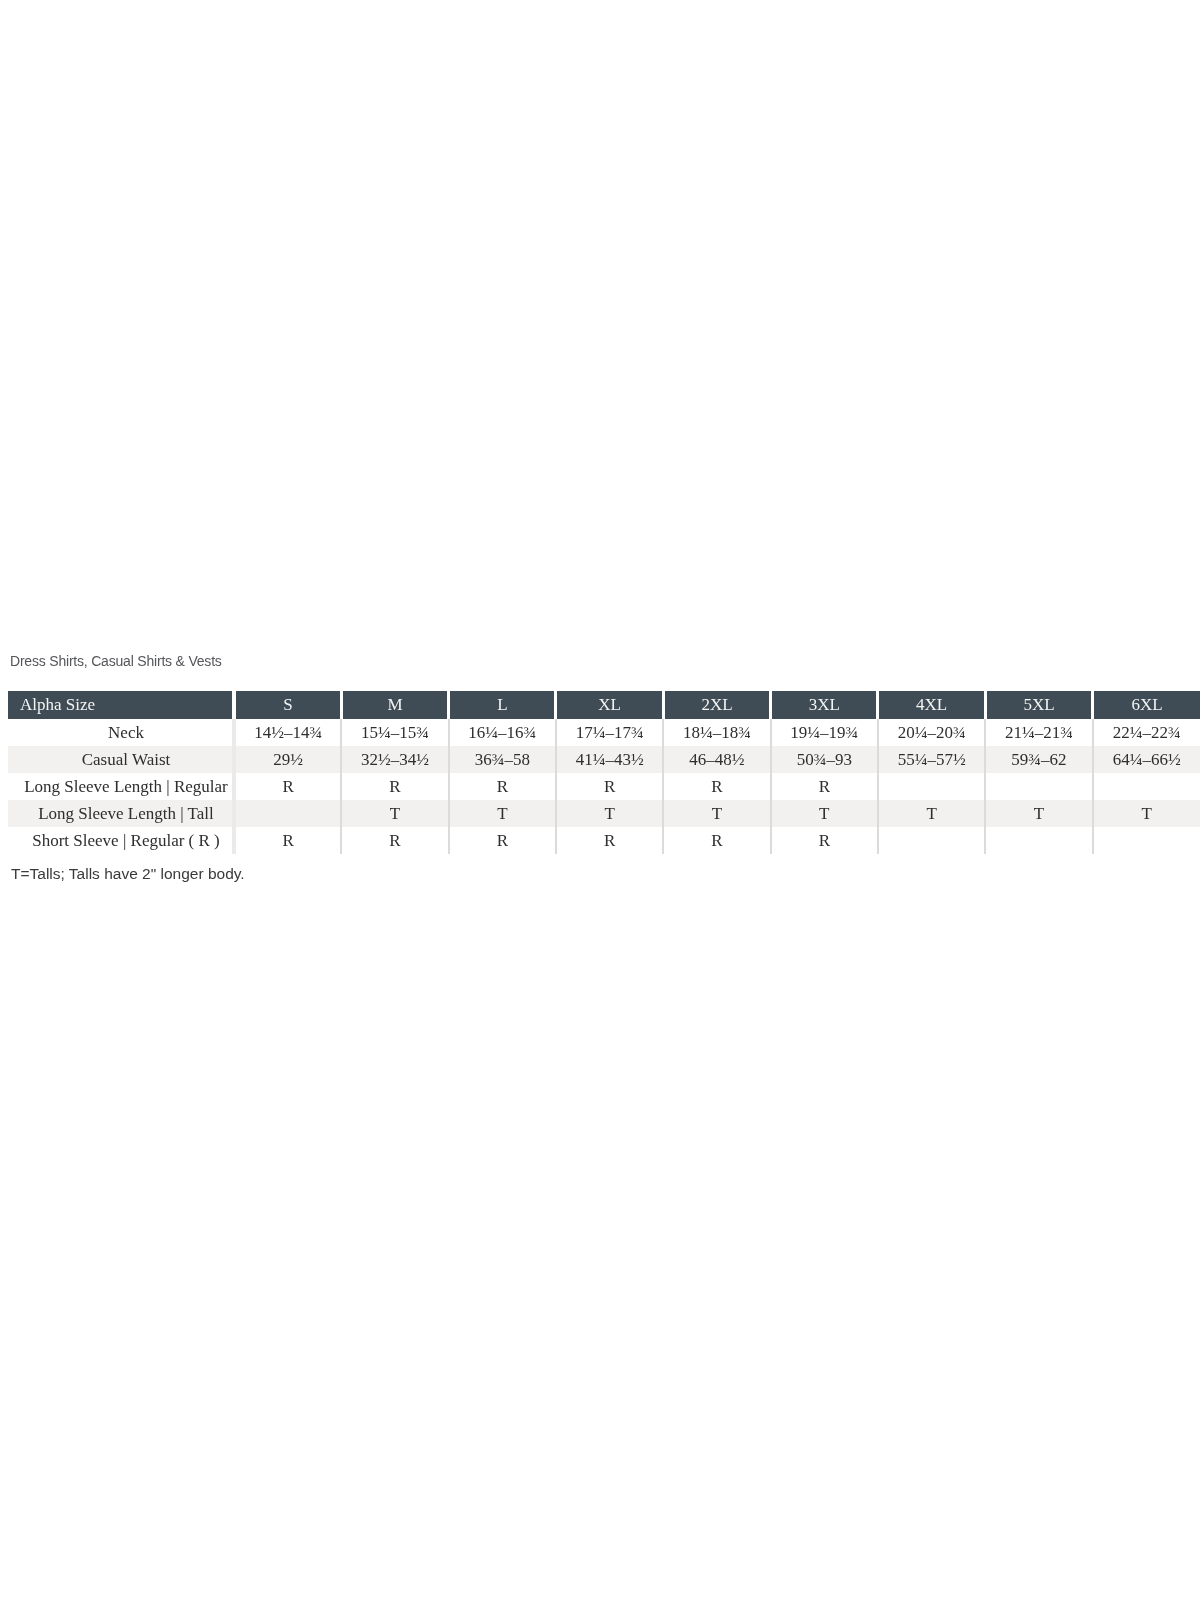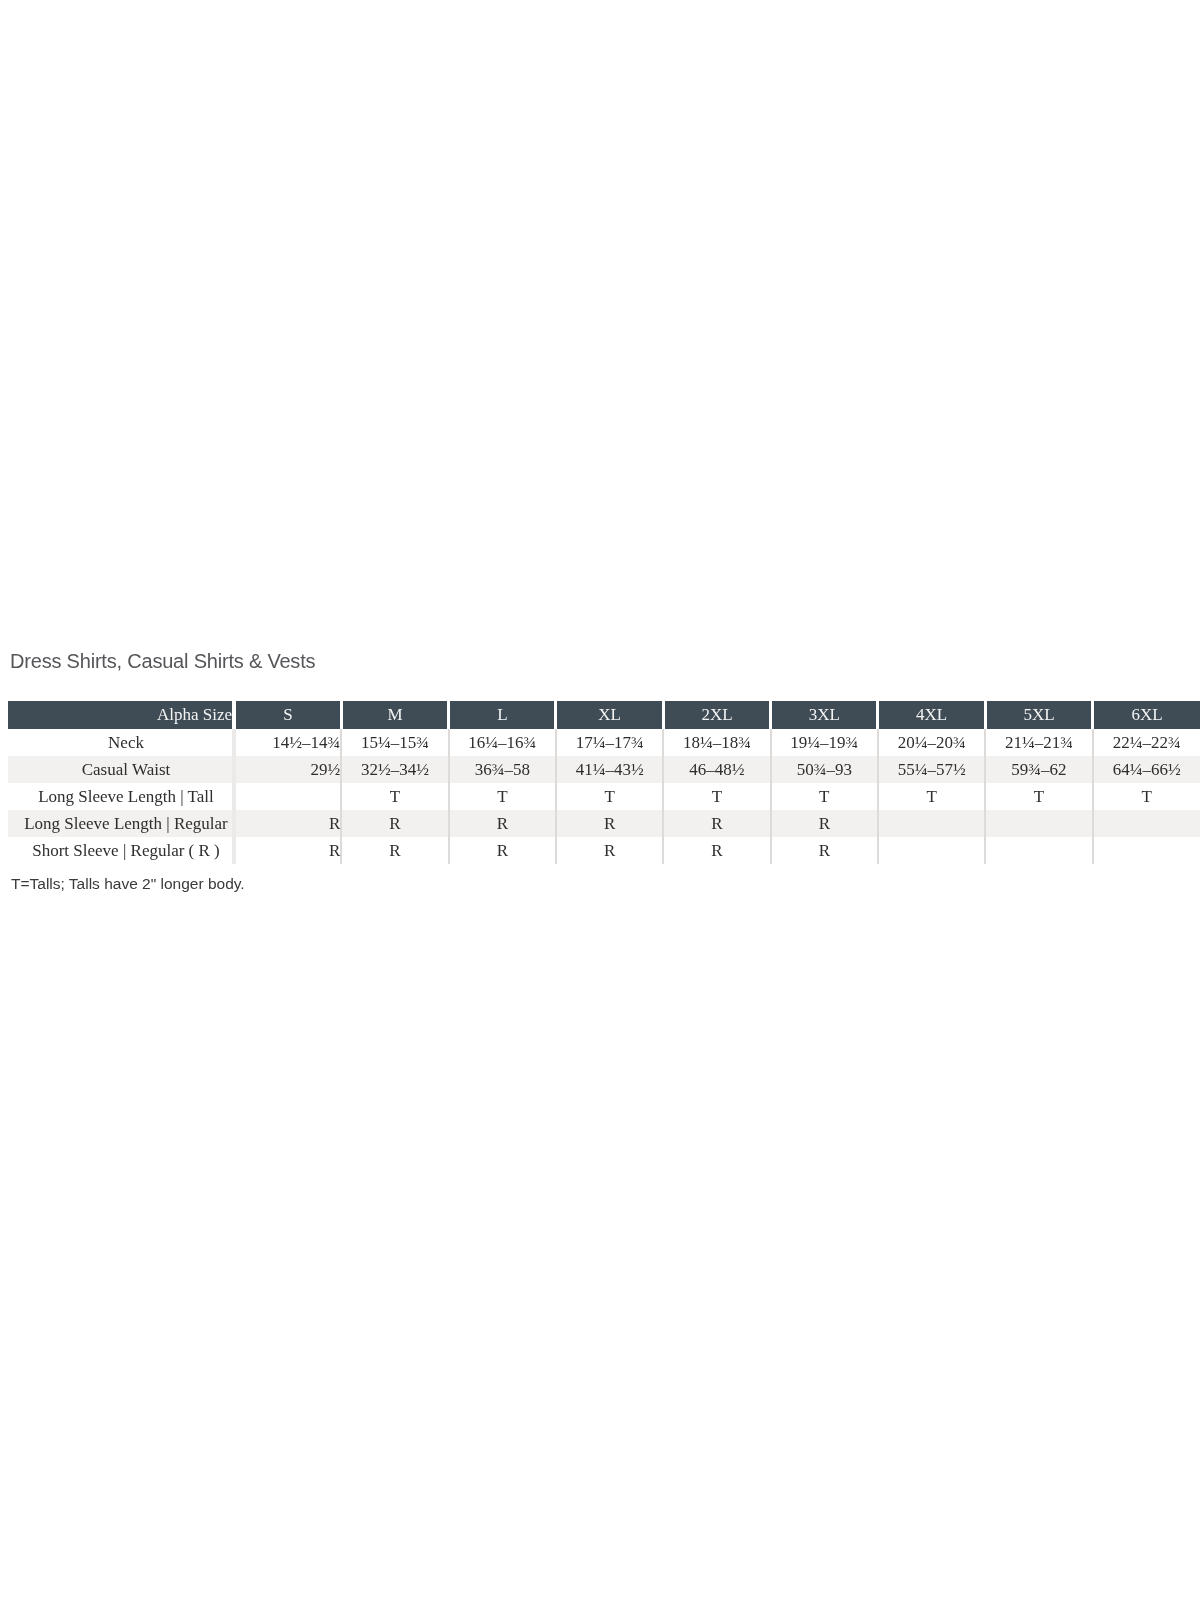--- a/index.html
+++ b/index.html
@@ -14,62 +14,62 @@
   }
   *{margin:0;padding:0;box-sizing:border-box;}
   html,body{background:#ffffff;}
   body{
     width:1200px;height:1600px;overflow:hidden;
     font-family:"Liberation Sans", sans-serif;
   }
   .page{padding-top:648px;}
   .chart-title{
     margin-left:10px;
-    font-size:20px;
+    font-size:14px;
     line-height:26px;
     font-weight:400;
     letter-spacing:-0.2px;
     color:var(--title-text);
-    margin-bottom:27px;
+    margin-bottom:17px;
   }
   table.size-chart{
     table-layout:fixed;
     border-collapse:collapse;
     width:calc(100% - 8px);
     margin-left:8px;
     font-family:"Liberation Serif", serif;
     font-size:17px;
     color:var(--body-text);
   }
   col.c-label{width:226px;}
   thead th{
     background:var(--header-bg);
     color:var(--header-text);
     font-weight:400;
     height:28px;
     padding:0;
   }
   thead th.label-col{
-    text-align:right;
+    text-align:left;
     padding-left:12px;
   }
   thead th.size{border-left:3px solid #ffffff;}
   thead th.size.first{border-left:4px solid #ffffff;}
   tbody td{
     height:27px;
     padding:0;
     text-align:center;
   }
   tbody td.label-col{
     text-align:center;
     padding-left:12px;
     white-space:nowrap;
   }
   tbody td.size{border-left:2px solid var(--sep-thin);}
-  tbody td.size.first{border-left:4px solid var(--sep-wide);text-align:right;}
+  tbody td.size.first{border-left:4px solid var(--sep-wide);}
   tbody tr:nth-child(even){background:var(--stripe);}
   .footnote{
     margin-top:11px;
     margin-left:11px;
     font-size:15.5px;
     color:var(--footnote-text);
   }
 </style>
 </head>
 <body>
@@ -124,42 +124,42 @@
           <td class="size">32½–34½</td>
           <td class="size">36¾–58</td>
           <td class="size">41¼–43½</td>
           <td class="size">46–48½</td>
           <td class="size">50¾–93</td>
           <td class="size">55¼–57½</td>
           <td class="size">59¾–62</td>
           <td class="size">64¼–66½</td>
         </tr>
         <tr>
+          <td class="label-col">Long Sleeve Length | Regular</td>
+          <td class="size first">R</td>
+          <td class="size">R</td>
+          <td class="size">R</td>
+          <td class="size">R</td>
+          <td class="size">R</td>
+          <td class="size">R</td>
+          <td class="size"></td>
+          <td class="size"></td>
+          <td class="size"></td>
+        </tr>
+        <tr>
           <td class="label-col">Long Sleeve Length | Tall</td>
           <td class="size first"></td>
           <td class="size">T</td>
           <td class="size">T</td>
           <td class="size">T</td>
           <td class="size">T</td>
           <td class="size">T</td>
           <td class="size">T</td>
           <td class="size">T</td>
           <td class="size">T</td>
-        </tr>
-        <tr>
-          <td class="label-col">Long Sleeve Length | Regular</td>
-          <td class="size first">R</td>
-          <td class="size">R</td>
-          <td class="size">R</td>
-          <td class="size">R</td>
-          <td class="size">R</td>
-          <td class="size">R</td>
-          <td class="size"></td>
-          <td class="size"></td>
-          <td class="size"></td>
         </tr>
         <tr>
           <td class="label-col">Short Sleeve | Regular ( R )</td>
           <td class="size first">R</td>
           <td class="size">R</td>
           <td class="size">R</td>
           <td class="size">R</td>
           <td class="size">R</td>
           <td class="size">R</td>
           <td class="size"></td>

